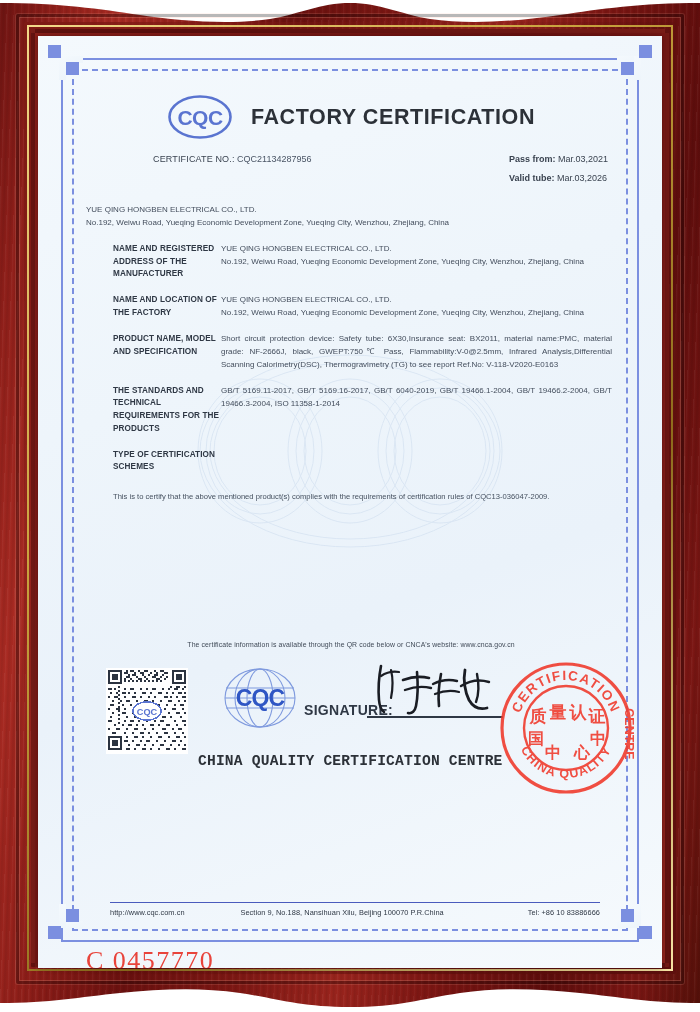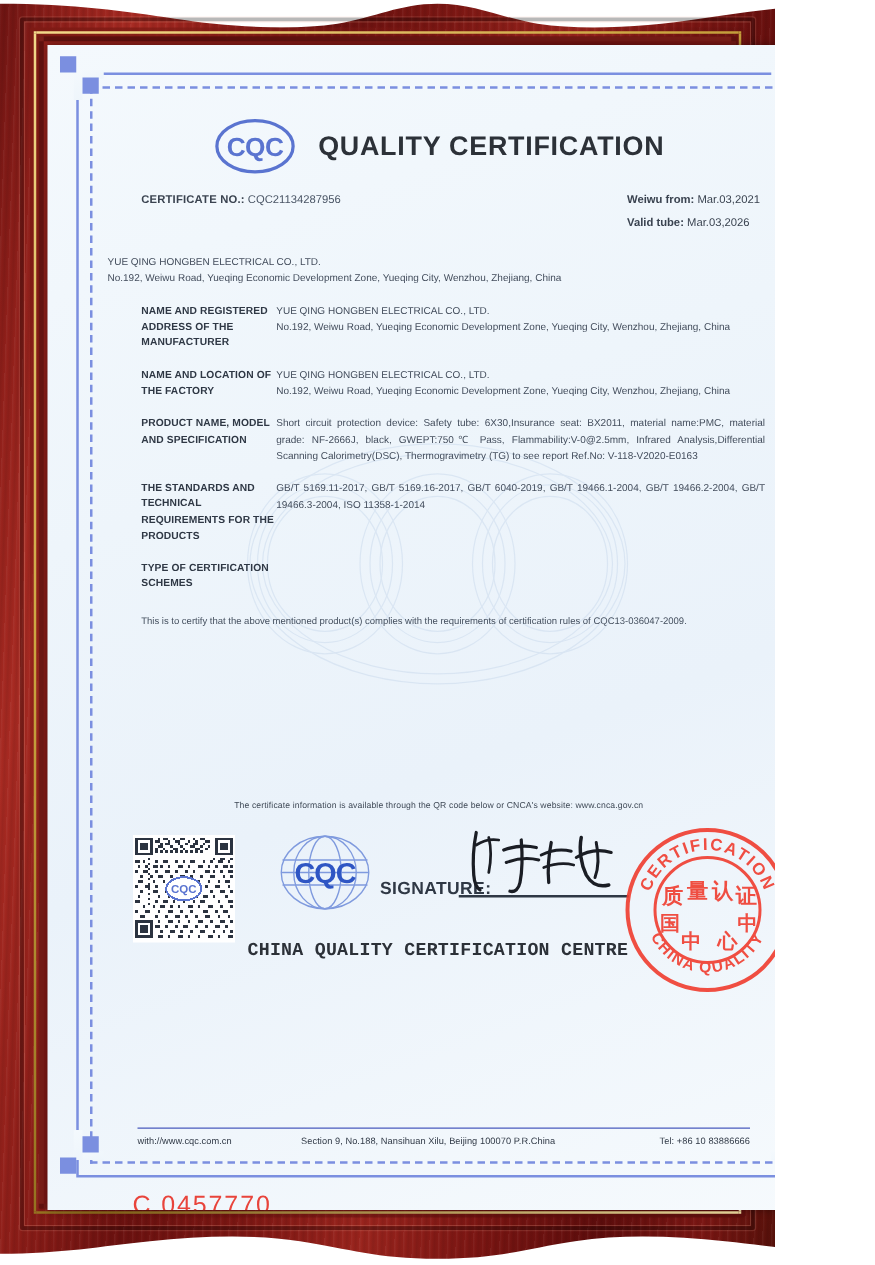--- a/index.html
+++ b/index.html
@@ -8,21 +8,21 @@
     width: 700px;
     height: 1012px;
     overflow: hidden;
     background: #ffffff;
     font-family: "Liberation Sans", sans-serif;
   }
 
   
   .frame {
     position: relative;
-    width: 620px;
+    width: 700px;
     height: 1012px;
     background:
       linear-gradient(100deg,
         #6e1412 0%,
         #8d1e19 6%,
         #a82a22 14%,
         #8a1c17 24%,
         #6b110f 34%,
         #7d1713 46%,
         #9a241d 58%,
@@ -191,21 +191,21 @@
     height: 44px;
     margin-top: 10px;
     font-size: 9px;
   }
   .certno {
     position: absolute;
     left: 27px;
     top: 0;
     color: #3a4350;
   }
-  .certno b { font-weight: bold; letter-spacing: 0.15px; }
+  .certno b { font-weight: normal; letter-spacing: 0.15px; margin-left: 40px; }
   .certno span { color: #4a5565; }
   .valid-block {
     position: absolute;
     right: 8px;
     top: 0;
     text-align: left;
     color: #3a4350;
   }
   .valid-line { margin-bottom: 9px; white-space: nowrap; }
   .valid-line b { font-weight: bold; }
@@ -332,24 +332,24 @@
     justify-content: space-between;
     font-size: 7.4px;
     color: #2f3845;
     letter-spacing: 0.05px;
   }
   .footer .mid { margin-left: -28px; }
 
   
   .serial {
     position: absolute;
-    left: 68px;
+    left: 48px;
     bottom: -8px;
-    font-family: Liberation Sans, sans-serif;
-    font-size: 20px;
+    font-family: Liberation Serif, serif;
+    font-size: 26px;
     letter-spacing: 1.5px;
     color: #e8352b;
     opacity: 0.92;
     white-space: nowrap;
   }
 </style>
 </head>
 <body>
 
 <div class="frame">
@@ -419,31 +419,31 @@
     <div class="corner-sq cs-br-a"></div>
     <div class="corner-sq cs-br-b"></div>
 
     <div class="content">
 
       <div class="header">
         <svg class="cqc-logo-head" viewBox="0 0 66 46">
           <ellipse cx="33" cy="23" rx="30.5" ry="20.5" fill="none" stroke="#5a74d0" stroke-width="2.6"></ellipse>
           <text x="33" y="31" text-anchor="middle" font-family="Liberation Sans, sans-serif" font-size="21" font-weight="bold" fill="#5a74d0" letter-spacing="-0.5">CQC</text>
         </svg>
-        <div class="head-title">QUALITY CERTIFICATION</div>
+        <div class="head-title">FACTORY CERTIFICATION</div>
       </div>
 
       <div class="certno-row">
         <div class="certno">
           <b>CERTIFICATE NO.:</b>
           <span>CQC21134287956</span>
         </div>
         <div class="valid-block">
           <div class="valid-line">
-            <b>Weiwu from:</b>
+            <b>Pass from:</b>
             <span>Mar.03,2021</span>
           </div>
           <div class="valid-line">
             <b>Valid tube:</b>
             <span>Mar.03,2026</span>
           </div>
         </div>
       </div>
 
       <div class="fields">
@@ -784,21 +784,21 @@
               <text x="100" y="84" font-size="16" text-anchor="middle">中</text>
               <text x="55" y="98" font-size="16" text-anchor="middle">中</text>
               <text x="84" y="98" font-size="16" text-anchor="middle">心</text>
             </g>
           </g>
         </svg>
 
       </div>
 
       <div class="footer">
-        <span>with://www.cqc.com.cn</span>
+        <span>http://www.cqc.com.cn</span>
         <span class="mid">Section 9, No.188, Nansihuan Xilu, Beijing 100070 P.R.China</span>
         <span>Tel: +86 10 83886666</span>
       </div>
 
     </div>
 
     <div class="serial">C 0457770</div>
 
   </div>
 </div>

